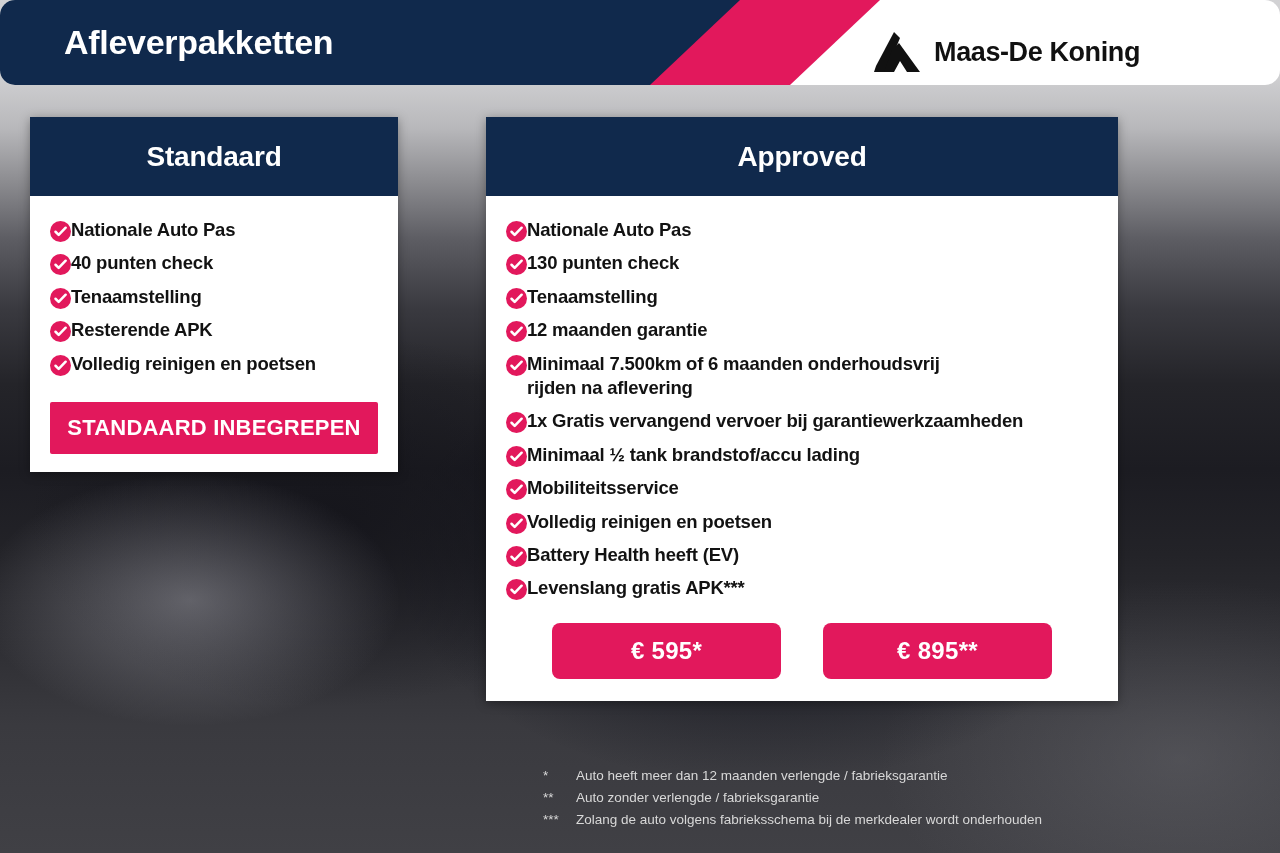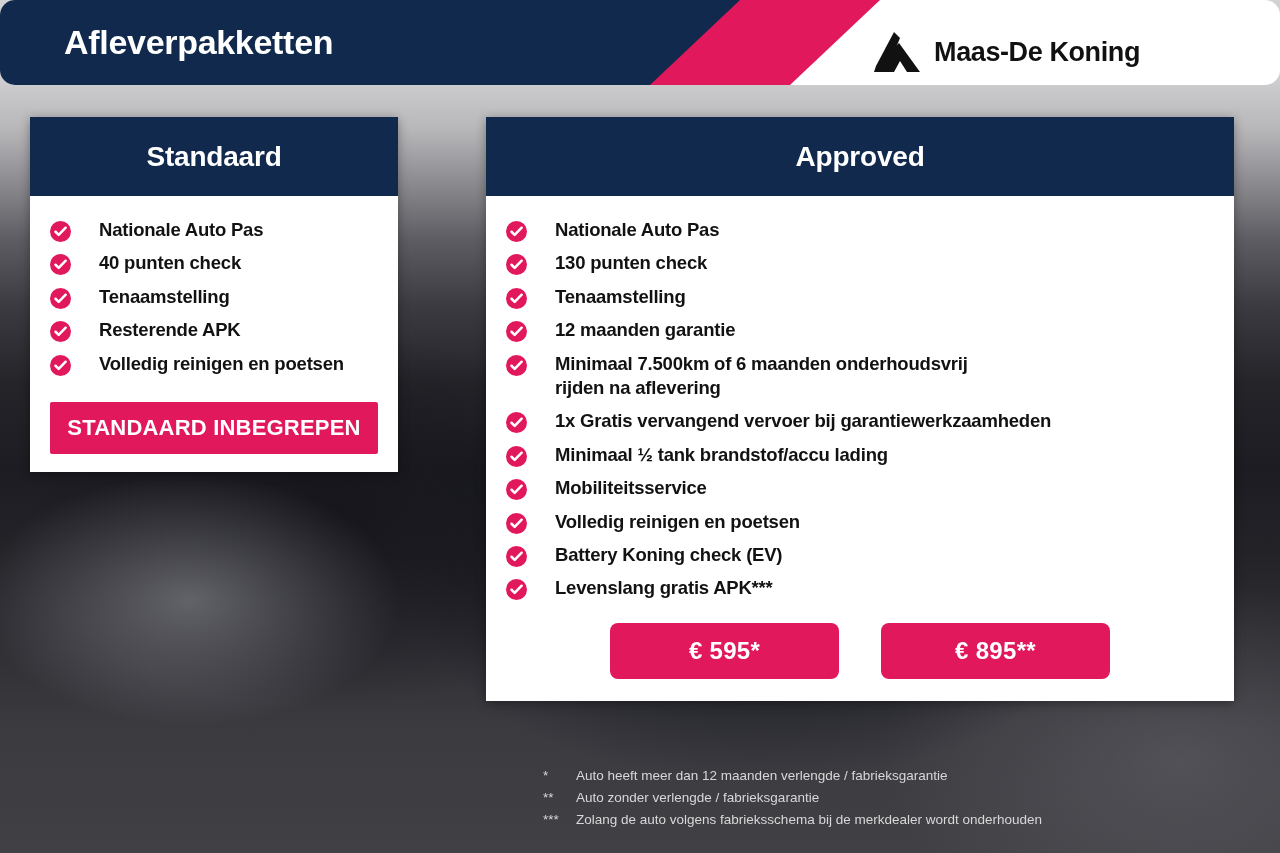--- a/index.html
+++ b/index.html
@@ -73,36 +73,36 @@
   :root { --navy:#10294c; --pink:#e2185c; }
 
   .cards { position:absolute; top:117px; left:0; width:1280px; }
 
   .card {
     position:absolute;
     background:#ffffff;
     box-shadow:0 2px 10px rgba(0,0,0,.35);
   }
   .card-standaard { left:30px; top:0; width:368px; }
-  .card-approved  { left:486px; top:0; width:748px; }
+  .card-approved  { left:486px; top:0; width:632px; }
 
   .card-head {
     background:var(--navy);
     height:79px;
     display:flex; align-items:center; justify-content:center;
   }
   .card-head-title {
     color:#ffffff; font-size:28px; font-weight:bold; letter-spacing:-.2px;
   }
 
   .card-body { padding:22px 20px 18px 20px; }
 
   .feature-list { list-style:none; }
   .feature {
-    display:flex; align-items:flex-start; gap:28px;
+    display:flex; align-items:flex-start; gap:0;
     margin-bottom:9px;
   }
   .check-icon { flex:0 0 auto; margin-top:3px; display:block; }
   .feature-text {
     font-size:18.5px; font-weight:bold; color:#121212;
     line-height:1.32; letter-spacing:-.2px;
   }
   .feature-text .cont { display:block; }
 
   
@@ -294,21 +294,21 @@
               <path d="M6.3 12.3l3.6 3.6 8-8.2" stroke="#ffffff" stroke-width="2.9" fill="none" stroke-linecap="round" stroke-linejoin="round"></path>
             </svg>
             <span class="feature-text">Volledig reinigen en poetsen</span>
           </li>
 
           <li class="feature">
             <svg class="check-icon" width="21" height="21" viewBox="0 0 24 24">
               <circle cx="12" cy="12" r="12" fill="#e2185c"></circle>
               <path d="M6.3 12.3l3.6 3.6 8-8.2" stroke="#ffffff" stroke-width="2.9" fill="none" stroke-linecap="round" stroke-linejoin="round"></path>
             </svg>
-            <span class="feature-text">Battery Koning check (EV)</span>
+            <span class="feature-text">Battery Health heeft (EV)</span>
           </li>
 
           <li class="feature">
             <svg class="check-icon" width="21" height="21" viewBox="0 0 24 24">
               <circle cx="12" cy="12" r="12" fill="#e2185c"></circle>
               <path d="M6.3 12.3l3.6 3.6 8-8.2" stroke="#ffffff" stroke-width="2.9" fill="none" stroke-linecap="round" stroke-linejoin="round"></path>
             </svg>
             <span class="feature-text">Levenslang gratis APK***</span>
           </li>
 

